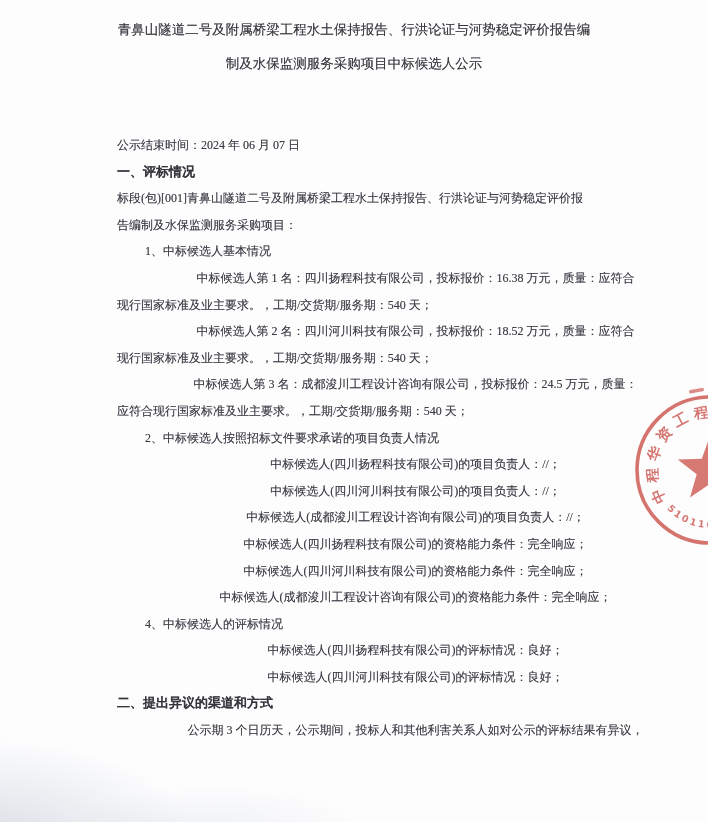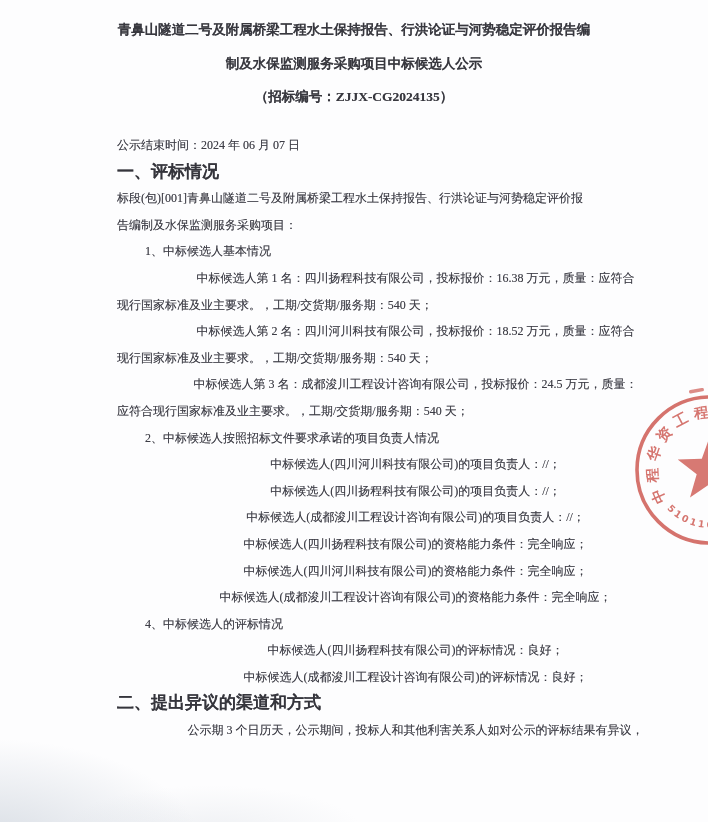--- a/index.html
+++ b/index.html
@@ -11,77 +11,76 @@
   .page{
     position:absolute;inset:0;
     background:
       radial-gradient(300px 150px at -2% 103%, rgba(173,184,198,.48), rgba(173,184,198,0) 72%),
       radial-gradient(200px 60px at 30% 101%, rgba(190,198,208,.22), rgba(190,198,208,0) 75%),
       #fdfdfe;
     color:#3d3d46;
   }
   .title-block{
     position:absolute;top:13px;left:0;right:0;text-align:center;
-    font-weight:bold;font-size:13.5px;line-height:33.5px;color:#38383f;
+    font-weight:normal;font-size:13.5px;line-height:33.5px;color:#38383f;
     text-shadow:0 0 .5px rgba(56,56,63,.55);
   }
   .body-block{
     position:absolute;left:117px;top:132px;width:560px;
     font-size:12px;color:#3d3d46;
     text-shadow:0 0 .5px rgba(61,61,70,.5);
   }
   .ln{
     height:26.6px;line-height:26.6px;white-space:nowrap;
   }
   .ln.num{padding-left:28px;}
   .ln.ind{padding-left:37px;text-align:center;}
-  .ln.heading{font-weight:bold;font-size:17px;color:#35353c;
+  .ln.heading{font-weight:bold;font-size:13px;color:#35353c;
     text-shadow:0 0 .6px rgba(53,53,60,.6);}
   .seal{
     position:absolute;top:388px;left:630px;width:160px;height:170px;
     pointer-events:none;opacity:.82;
   }
   .seal text{font-family:"Liberation Serif","DejaVu Serif",serif;}
   .seal .digits{font-family:"DejaVu Sans",sans-serif;}
 </style>
 </head>
 <body>
 
 <div class="page">
 
   <div class="title-block">
     <div class="title-line">青鼻山隧道二号及附属桥梁工程水土保持报告、行洪论证与河势稳定评价报告编</div>
     <div class="title-line">制及水保监测服务采购项目中标候选人公示</div>
-    <div class="title-line">（招标编号：ZJJX-CG2024135）</div>
   </div>
 
   <div class="body-block">
     <div class="ln">公示结束时间：2024 年 06 月 07 日</div>
 
     <div class="ln heading">一、评标情况</div>
 
     <div class="ln">标段(包)[001]青鼻山隧道二号及附属桥梁工程水土保持报告、行洪论证与河势稳定评价报</div>
     <div class="ln">告编制及水保监测服务采购项目：</div>
     <div class="ln num">1、中标候选人基本情况</div>
     <div class="ln ind">中标候选人第 1 名：四川扬程科技有限公司，投标报价：16.38 万元，质量：应符合</div>
     <div class="ln">现行国家标准及业主要求。，工期/交货期/服务期：540 天；</div>
     <div class="ln ind">中标候选人第 2 名：四川河川科技有限公司，投标报价：18.52 万元，质量：应符合</div>
     <div class="ln">现行国家标准及业主要求。，工期/交货期/服务期：540 天；</div>
     <div class="ln ind">中标候选人第 3 名：成都浚川工程设计咨询有限公司，投标报价：24.5 万元，质量：</div>
     <div class="ln">应符合现行国家标准及业主要求。，工期/交货期/服务期：540 天；</div>
     <div class="ln num">2、中标候选人按照招标文件要求承诺的项目负责人情况</div>
+    <div class="ln ind">中标候选人(四川扬程科技有限公司)的项目负责人：//；</div>
     <div class="ln ind">中标候选人(四川河川科技有限公司)的项目负责人：//；</div>
-    <div class="ln ind">中标候选人(四川扬程科技有限公司)的项目负责人：//；</div>
     <div class="ln ind">中标候选人(成都浚川工程设计咨询有限公司)的项目负责人：//；</div>
     <div class="ln ind">中标候选人(四川扬程科技有限公司)的资格能力条件：完全响应；</div>
     <div class="ln ind">中标候选人(四川河川科技有限公司)的资格能力条件：完全响应；</div>
     <div class="ln ind">中标候选人(成都浚川工程设计咨询有限公司)的资格能力条件：完全响应；</div>
     <div class="ln num">4、中标候选人的评标情况</div>
     <div class="ln ind">中标候选人(四川扬程科技有限公司)的评标情况：良好；</div>
-    <div class="ln ind">中标候选人(成都浚川工程设计咨询有限公司)的评标情况：良好；</div>
+    <div class="ln ind">中标候选人(四川河川科技有限公司)的评标情况：良好；</div>
 
     <div class="ln heading">二、提出异议的渠道和方式</div>
     <div class="ln ind">公示期 3 个日历天，公示期间，投标人和其他利害关系人如对公示的评标结果有异议，</div>
   </div>
 
   <div class="seal">
     <svg width="160" height="170" viewBox="0 0 160 170" xmlns="http://www.w3.org/2000/svg">
       <g fill="none" stroke="#c8463e">
         <circle cx="80" cy="82" r="73" stroke-width="3.6" opacity=".92"></circle>
       </g>

